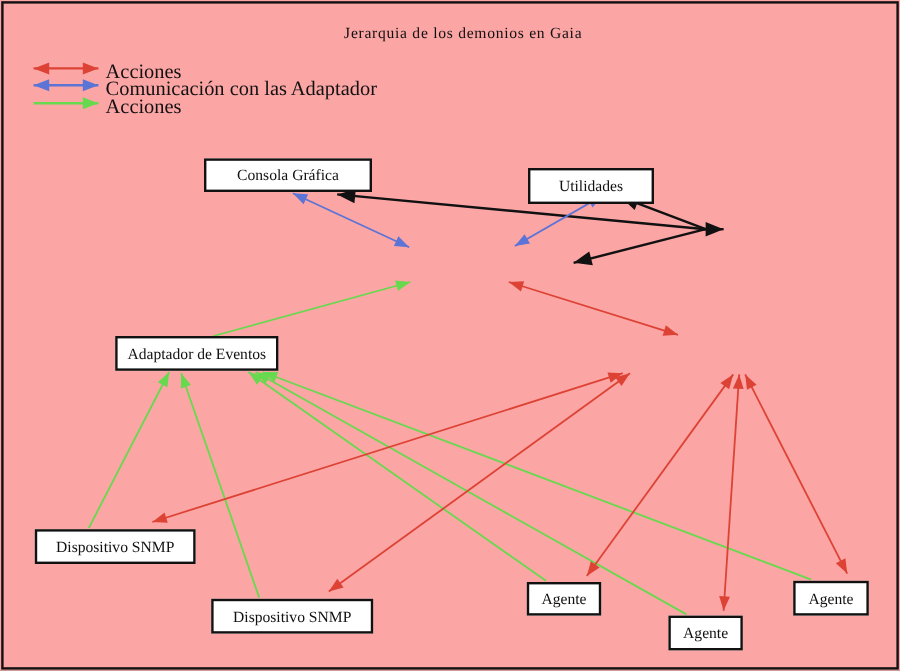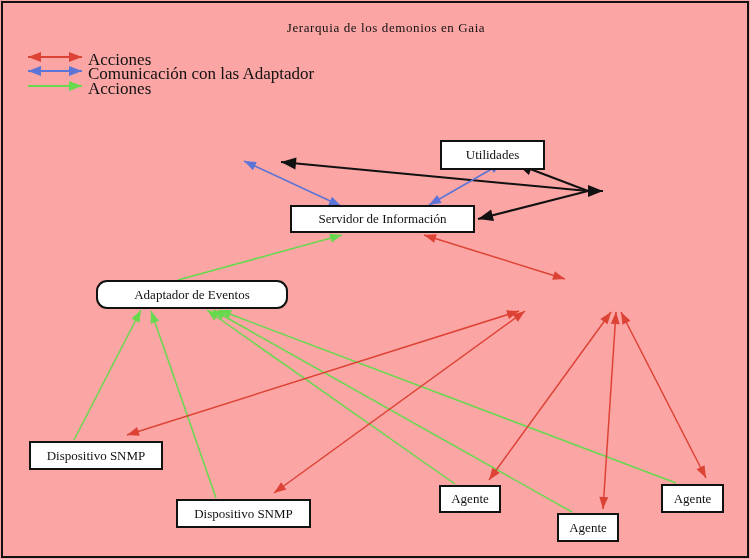--- a/index.html
+++ b/index.html
@@ -84,27 +84,27 @@
     </svg>
 
   <div class="title">Jerarquia de los demonios en Gaia</div>
 
   <div>
     <span class="legend-label" style="top:50px">Acciones</span>
     <span class="legend-label" style="top:64px">Comunicación con las Adaptador</span>
     <span class="legend-label" style="top:79px">Acciones</span>
   </div>
 
+  <div class="node" style="left: 170px; top: 132px; width: 140px; height: 28px;">
+    <span>Consola Gráfica</span>
+  </div>
   <div class="node" style="left: 440px; top: 140px; width: 105px; height: 30px;">
     <span>Utilidades</span>
   </div>
-  <div class="node" style="left: 290px; top: 205px; width: 185px; height: 28px;">
-    <span>Servidor de Información</span>
-  </div>
-  <div class="node" style="left: 96px; top: 280px; width: 192px; height: 29px; border-radius: 11px;">
+  <div class="node" style="left: 96px; top: 280px; width: 136px; height: 29px;">
     <span>Adaptador de Eventos</span>
   </div>
   <div class="node" style="left: 29px; top: 441px; width: 134px; height: 29px;">
     <span>Dispositivo SNMP</span>
   </div>
   <div class="node" style="left: 176px; top: 499px; width: 135px; height: 29px;">
     <span>Dispositivo SNMP</span>
   </div>
   <div class="node" style="left: 439px; top: 485px; width: 62px; height: 28px;">
     <span>Agente</span>

